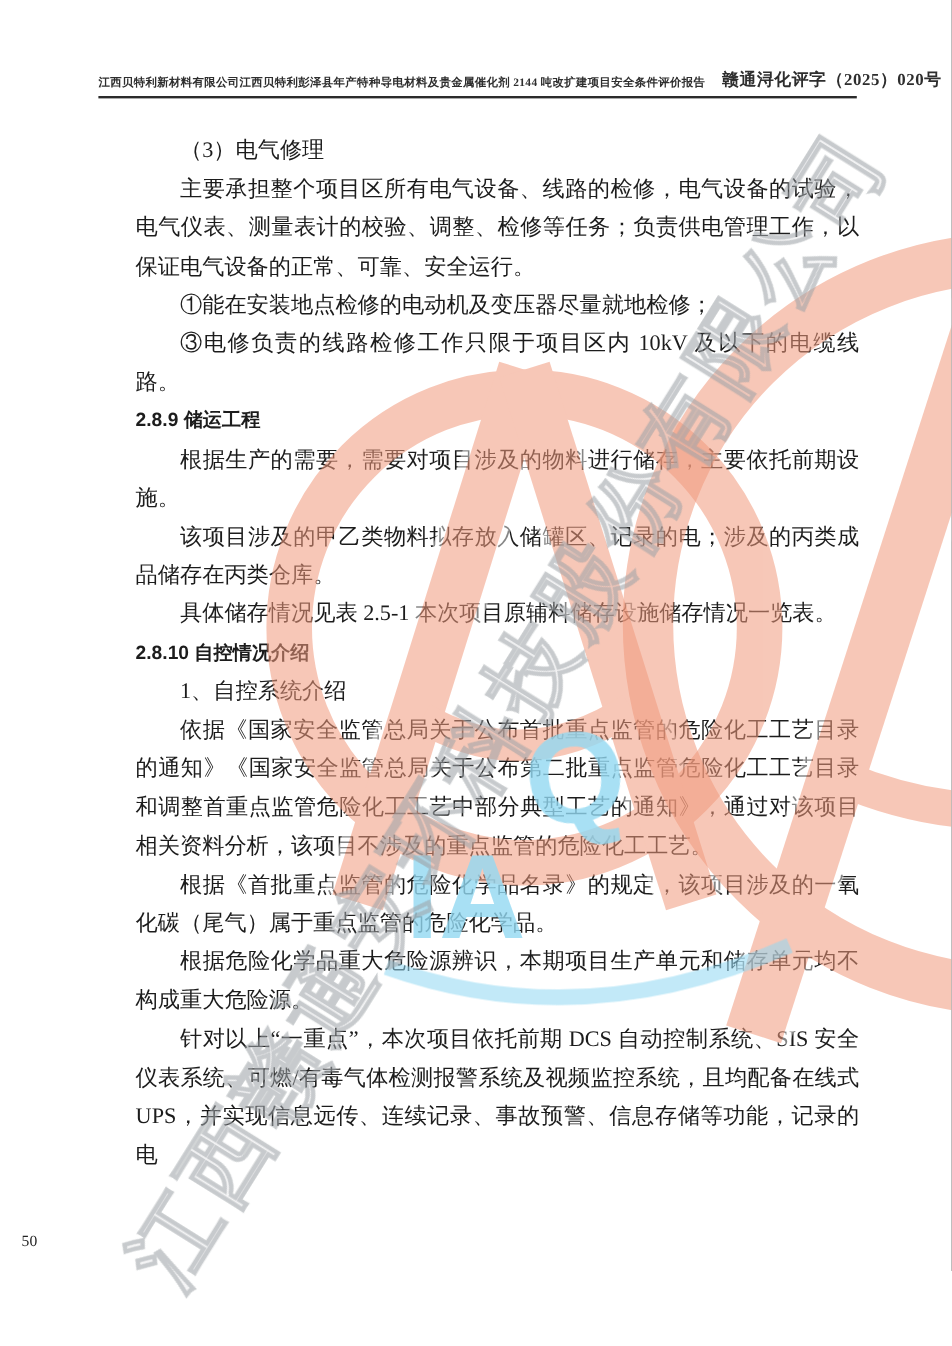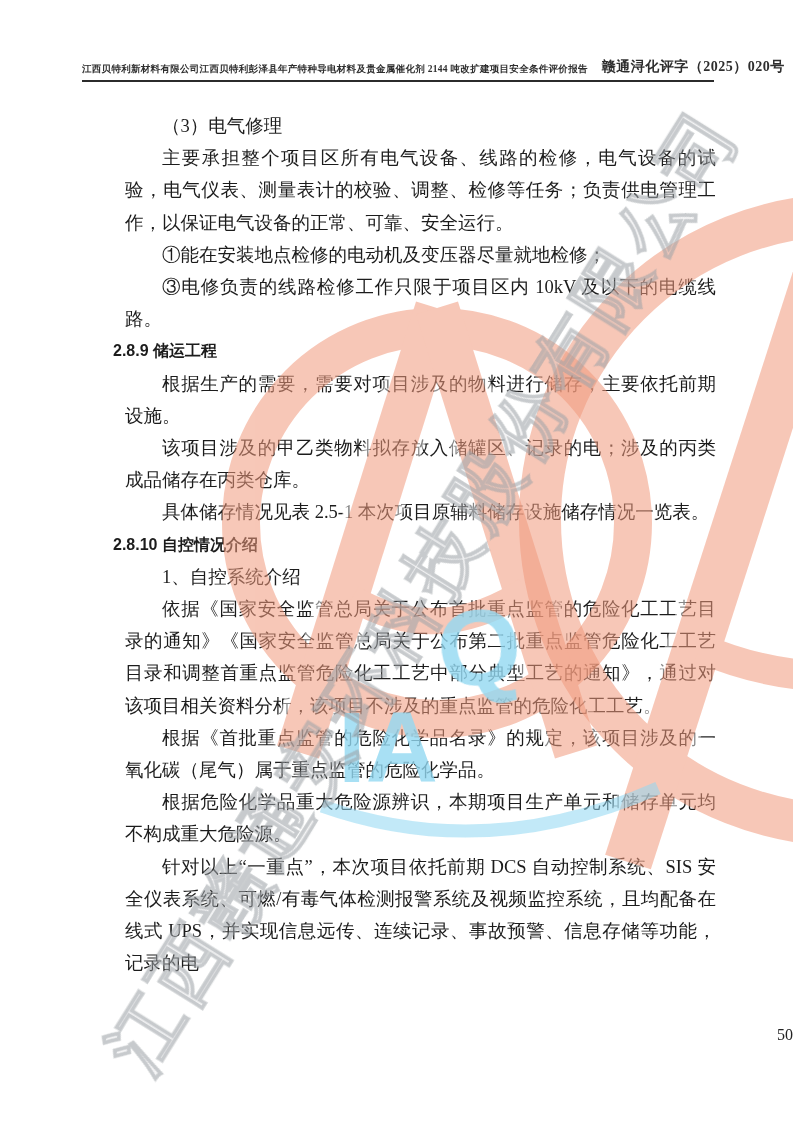--- a/index.html
+++ b/index.html
@@ -27,32 +27,32 @@
   
   .body-text{
     position:absolute;
     left:113px;right:77px;top:110px;
     font-size:18.5px;
     line-height:32.2px;
     text-align:justify;
     z-index:1;
   }
   .body-text p{margin:0;}
-  .body-text p.indent{text-indent:2em;margin-left:12px;}
+  .body-text p.indent{text-indent:2em;}
   .body-text p.heading{
     text-indent:0;
     font-weight:bold;
     font-family:"Liberation Sans","DejaVu Sans",sans-serif;
     font-size:16px;
   }
   
   .footer{
     position:absolute;left:18px;right:0;top:1026px;
-    text-align:right;
-    font-size:16px;color:#222;
+    text-align:left;
+    font-size:13px;color:#222;
     z-index:1;
   }
   
   .wm{
     position:absolute;inset:0;
     z-index:2;
     pointer-events:none;
   }
   .wm-salmon{stroke:var(--wm-salmon,#f19a7d);}
   .wm-white{stroke:#ffffff;}

